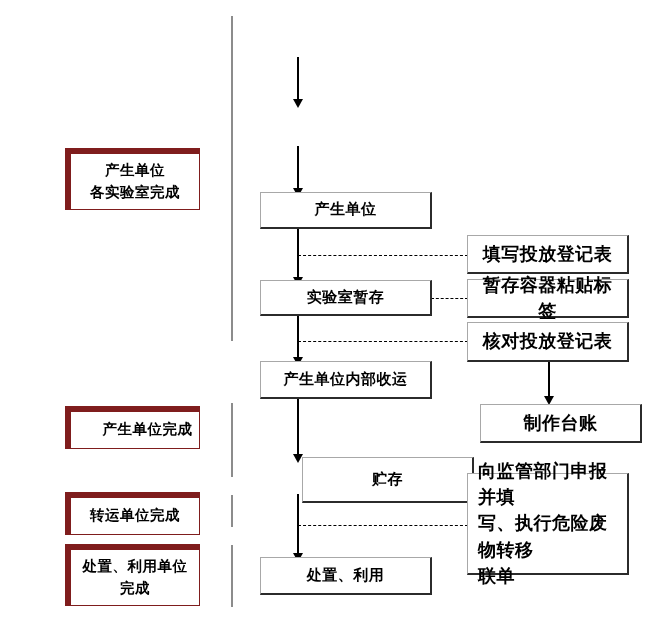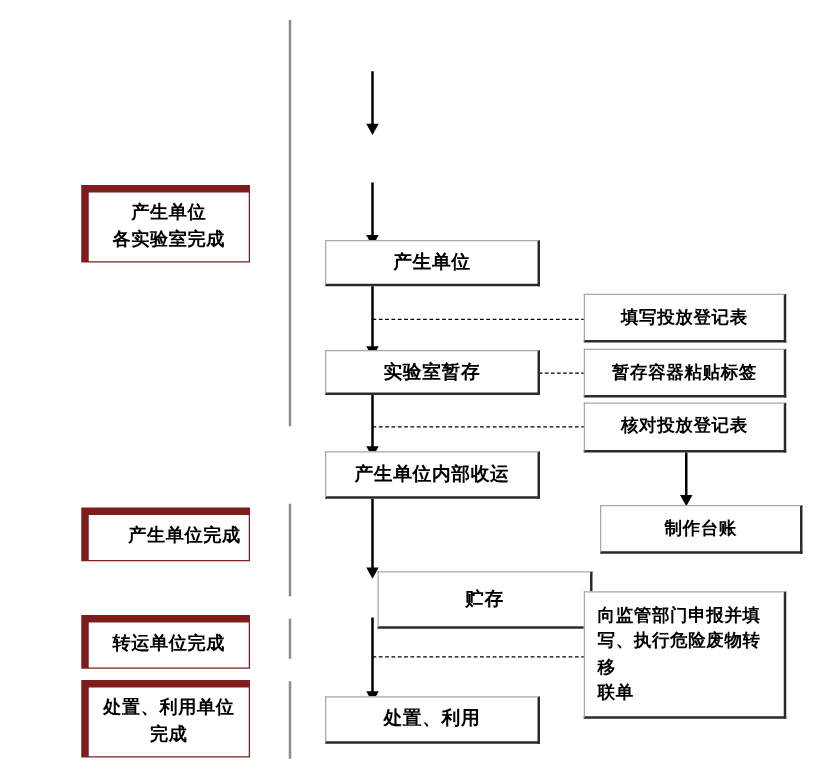--- a/index.html
+++ b/index.html
@@ -47,21 +47,21 @@
     padding: 0 6px;
     box-sizing: border-box;
   }
   .box .lines span {
     display: block;
   }
   .left-label {
     font-size: 14.5px;
   }
   .small-text {
-    font-size: 14px;
+    font-size: 18px;
   }
   
   .vline {
     position: absolute;
     width: 0;
     border-left: 2px solid #000000;
   }
   .arrow-head {
     position: absolute;
     width: 0;

